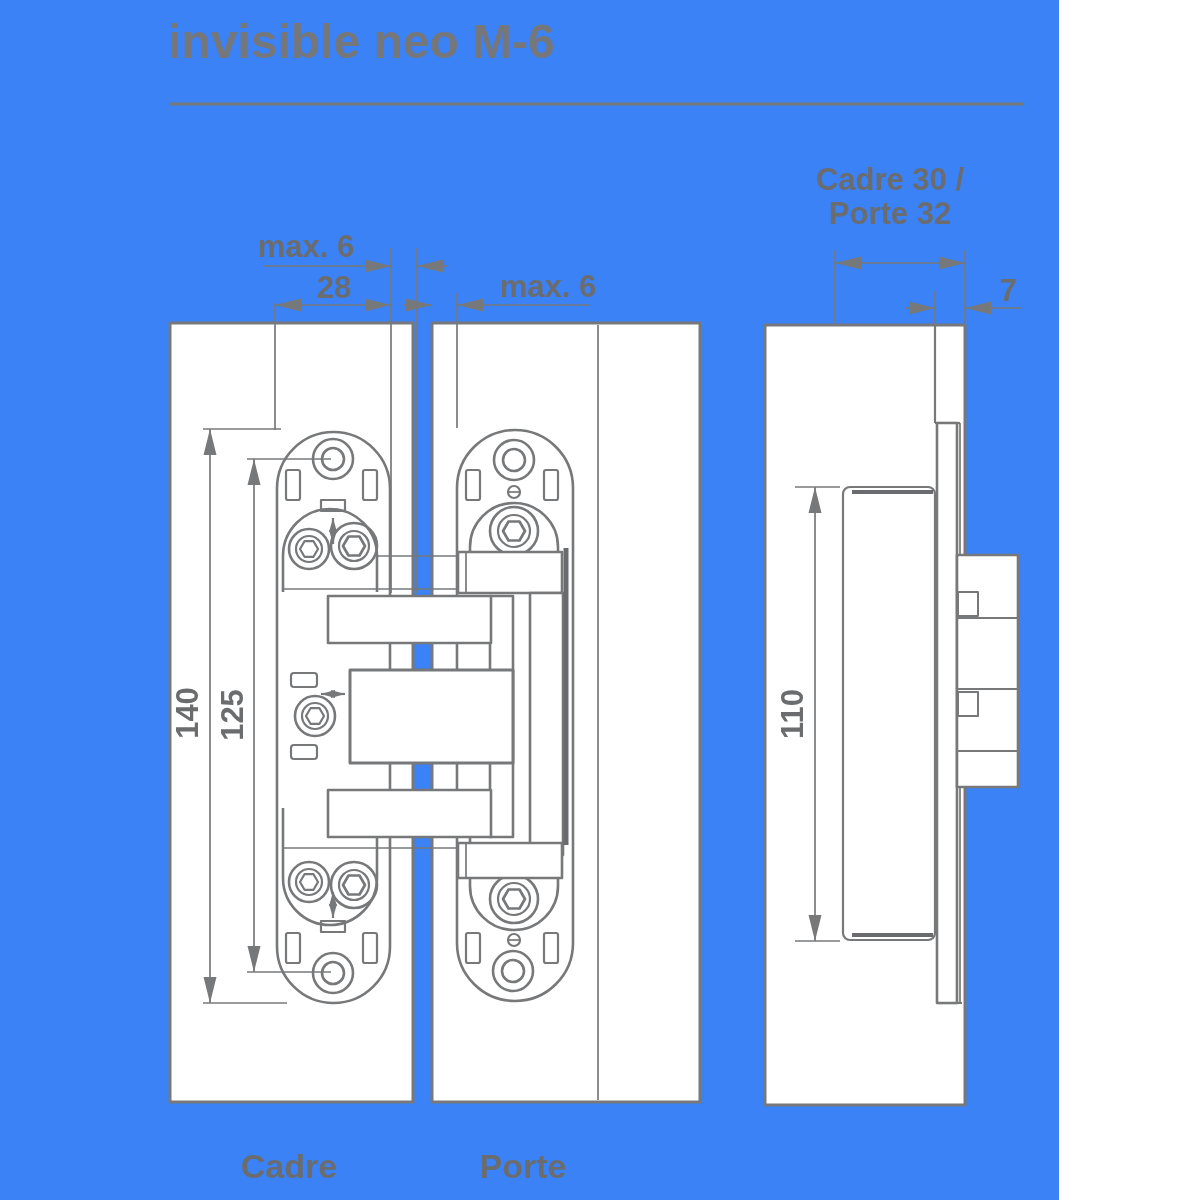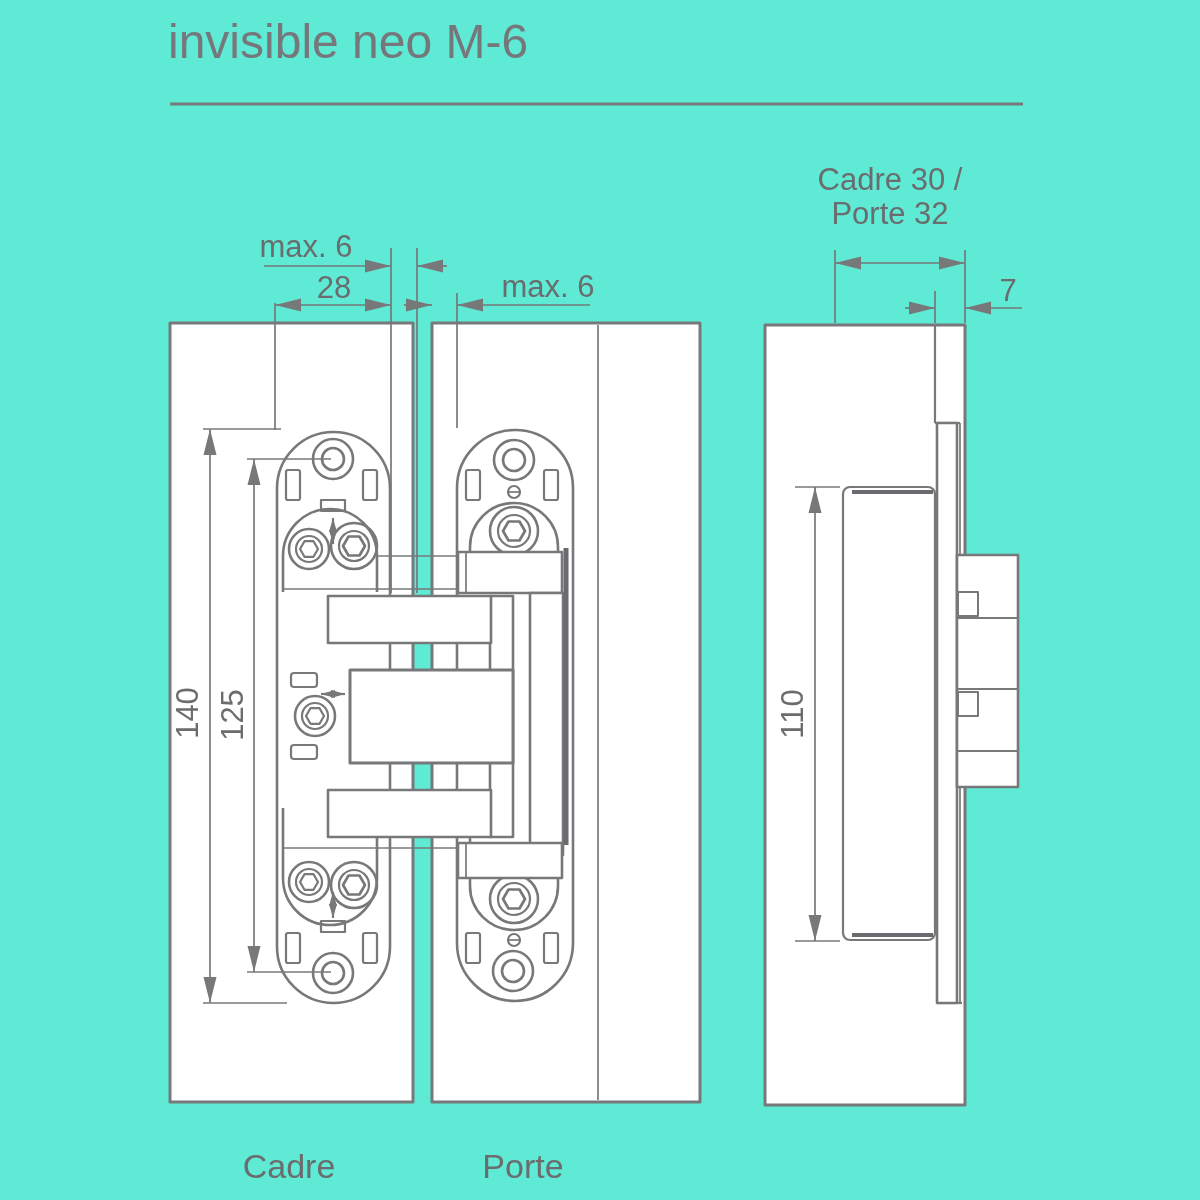--- a/index.html
+++ b/index.html
@@ -1,16 +1,16 @@
 <!DOCTYPE html>
 <html><head>
 <meta charset="utf-8">
 <style>
   html,body{margin:0;padding:0;background:#ffffff;width:1200px;height:1200px;overflow:hidden;}
-  #stage{position:relative;width:1200px;height:1200px;background:#5eead4;}
+  #stage{position:relative;width:1059px;height:1200px;background:#3b82f6;font-weight:bold;}
   svg{display:block;}
   svg .ln{stroke:#77787a;fill:none;stroke-linecap:butt;stroke-linejoin:round;}
   svg .s3{stroke-width:3;}
   svg .s26{stroke-width:2.6;}
   svg .s22{stroke-width:2.2;}
   svg .s17{stroke-width:1.7;}
   svg .dk{stroke:#6a6b6e;stroke-width:5;}
   svg .w{fill:#ffffff;}
   svg text{fill:#6b6c6e;stroke:none;font-family:"Liberation Sans","DejaVu Sans",sans-serif;}
   svg .title-t{font-size:48px;fill:#76777a;}

